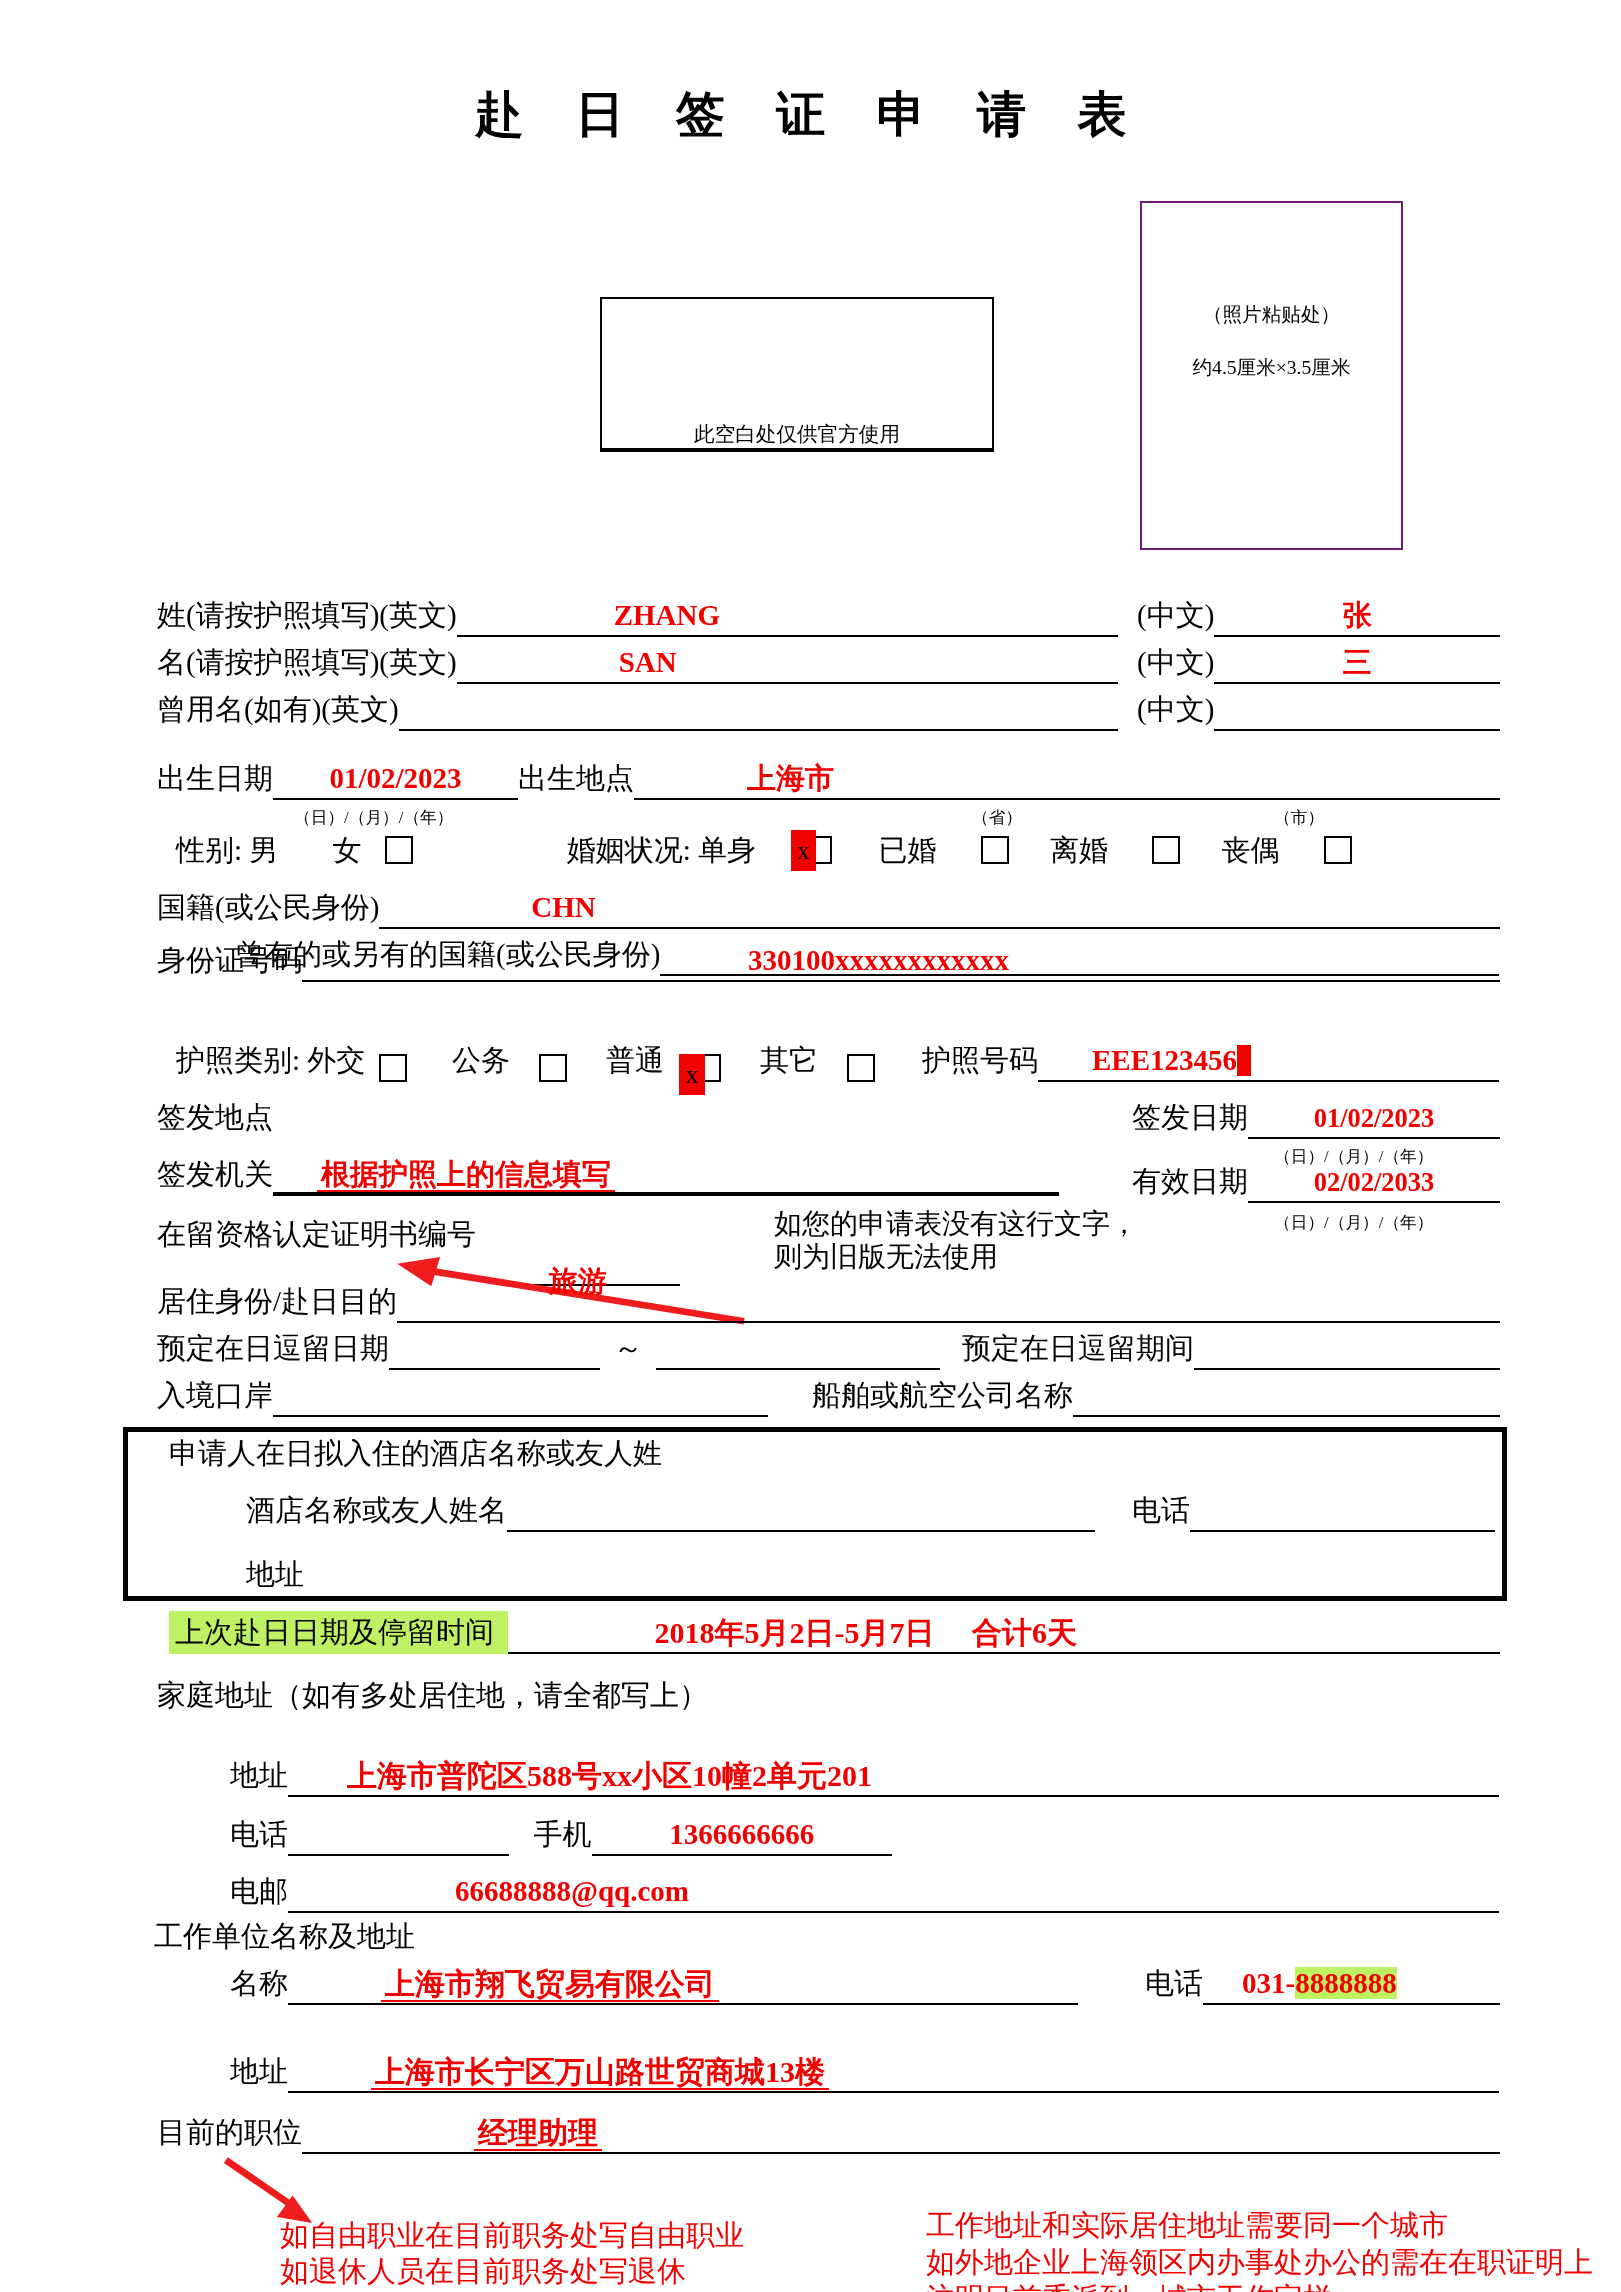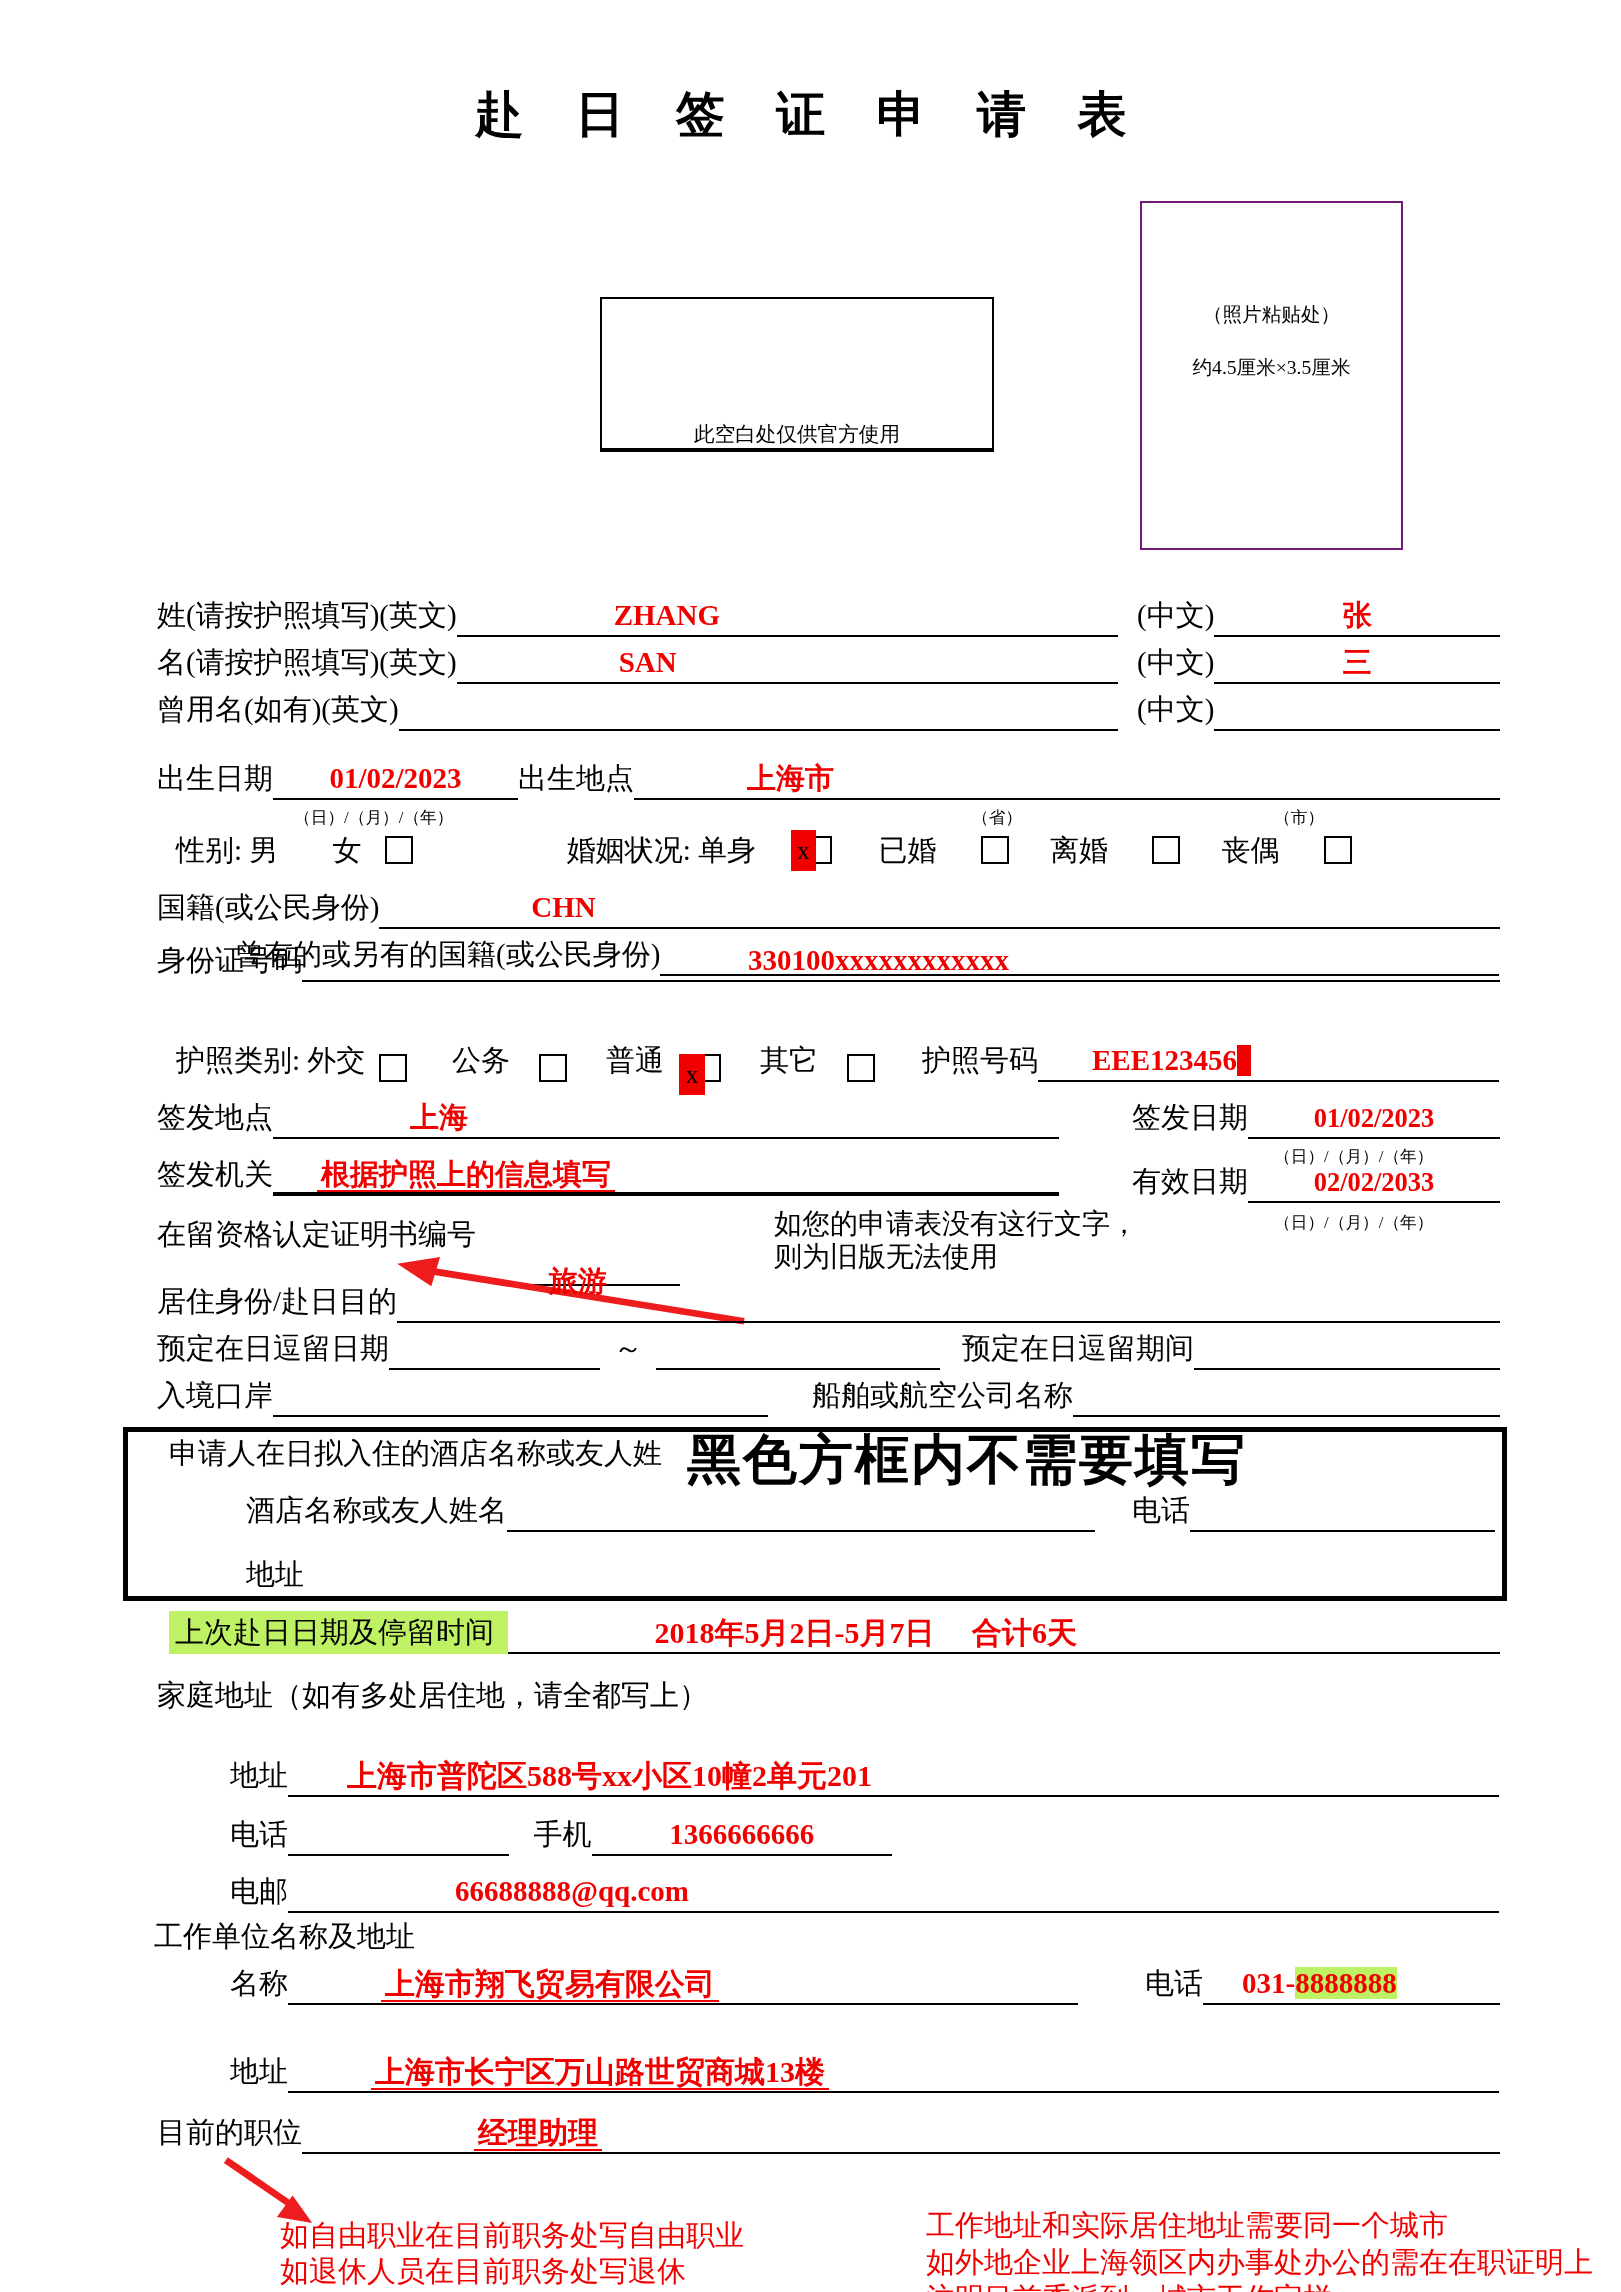--- a/index.html
+++ b/index.html
@@ -136,21 +136,20 @@
         <span class="xm low">x</span>
       </span>
     <span class="lbl" style="margin-left:39px;">其它</span>
     <span class="cb" style="margin-left:29px;"></span>
     <span class="lbl" style="margin-left:47px;">护照号码</span>
     <span class="u ufill" style="padding-left:54px;"><span class="rv">EEE123456</span><span class="cursor"></span></span>
   </div>
 
   <div class="row" style="left:157px;top:1096px;width:902px;">
     <span class="lbl">签发地点</span>
-    <span class="u ufill" style="padding-left:137px;"><span class="rv">上海</span></span>
   </div>
   <div class="row" style="left:1132px;top:1096px;width:368px;">
     <span class="lbl">签发日期</span>
     <span class="u ufill" style="text-align:center;"><span class="rv" style="font-size:26.5px;">01/02/2023</span></span>
   </div>
   <span class="fmt" style="left:1274px;top:1145px;">（日）/（月）/（年）</span>
 
   <div class="row" style="left:157px;top:1153px;width:902px;">
     <span class="lbl">签发机关</span>
     <span class="u ufill b5" style="padding-left:44px;"><span class="rv rul">根据护照上的信息填写</span></span>
@@ -195,21 +194,20 @@
   <div class="bbox">
     <div class="inner">
       <span class="abs" style="left:41px;top:2px;font-size:29px;">申请人在日拟入住的酒店名称或友人姓</span>
       <div class="row" style="left:118px;top:57px;width:1249px;">
         <span class="lbl">酒店名称或友人姓名</span>
         <span class="u ufix" style="width:588px;"></span>
         <span class="lbl" style="margin-left:37px;">电话</span>
         <span class="u ufill"></span>
       </div>
       <span class="abs" style="left:118px;top:123px;font-size:29px;">地址</span>
-      <span class="overlay">黑色方框内不需要填写</span>
     </div>
   </div>
 
   <div class="row" style="left:169px;top:1611px;width:1331px;">
     <span class="lbl hl" style="padding:0 13.7px 0 5.9px;">上次赴日日期及停留时间</span>
     <span class="u ufill" style="padding-left:147px;"><span class="rv big">2018年5月2日-5月7日　 合计6天</span></span>
   </div>
 
   <span class="abs" style="left:157px;top:1676px;font-size:29px;">家庭地址（如有多处居住地，请全都写上）</span>
 

